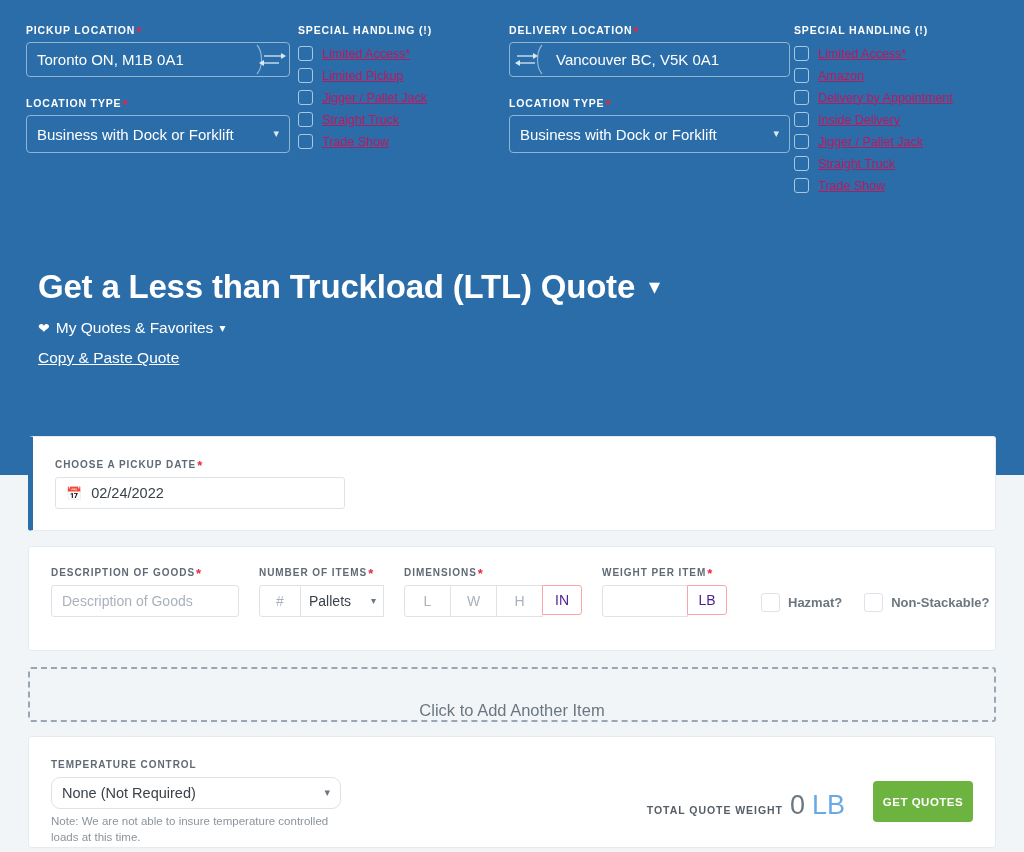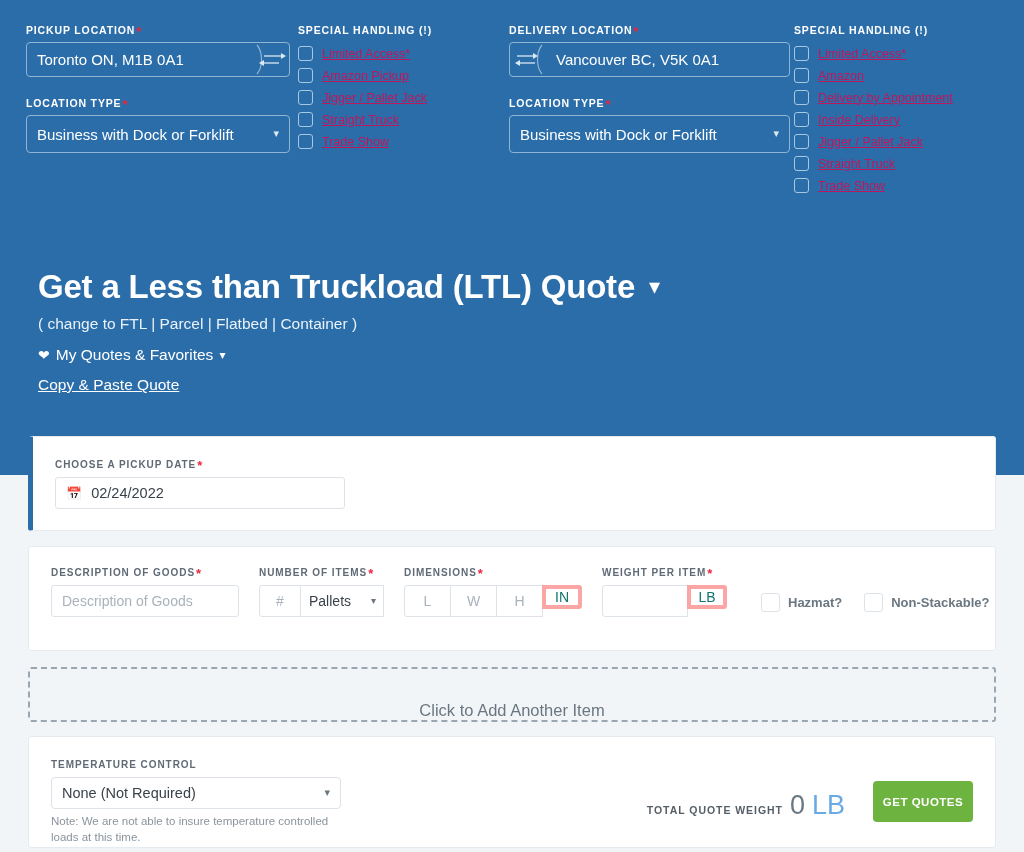--- a/index.html
+++ b/index.html
@@ -243,42 +243,42 @@
     cursor: pointer;
   }
   .unit-sel-wrap { position: relative; display: inline-block; }
   .unit-caret {
     position: absolute; right: 8px; top: 50%; transform: translateY(-55%);
     font-size: 10px; color: #6b7780; pointer-events: none;
   }
 
   .dim-in { width: 47px; text-align: center; padding: 0 4px; }
   .suffix {
-    height: 24px; width: 40px;
-    border: 4px solid #fca5a5;
+    height: 30px; width: 40px;
+    border: 1px solid #fca5a5;
     background: #fff;
     display: flex; align-items: center; justify-content: center;
-    font-size: 14px; color: #0f766e;
+    font-size: 14px; color: #4c1d95;
   }
   .wt-in { width: 86px; }
 
   .chk2 { display: flex; align-items: center; margin-left: 14px; margin-bottom: 5px; cursor: pointer; font-weight: bold; }
   .chk2-box {
     width: 19px; height: 19px;
     border: 1px solid #dde3e9; border-radius: 3px;
     background: #fff; flex: 0 0 19px; margin-right: 8px;
   }
   .chk2-lbl { font-size: 13px; color: #6b7780; white-space: nowrap; }
 
   .add-txt { font-size: 16.5px; color: #6b7780; }
 
   
   .temp-sel {
     width: 290px; height: 32px;
-    border: 1px solid #dde3e9; border-radius: 4px;
+    border: 1px solid #dde3e9; border-radius: 9px;
     background: #fff;
     font-size: 14.5px; color: #3a4249;
     font-family: "Liberation Sans", sans-serif;
     padding: 0 26px 0 10px;
     outline: none; appearance: none; -webkit-appearance: none;
     cursor: pointer;
   }
   .temp-note {
     margin-top: 5px;
     font-size: 11.5px;
@@ -344,21 +344,21 @@
 
   <div class="col-spec">
     <div class="spec-title">SPECIAL HANDLING (!)</div>
     <div>
       <div class="chk-row">
         <span class="chk-box"></span>
         <span class="chk-lbl">Limited Access*</span>
       </div>
       <div class="chk-row">
         <span class="chk-box"></span>
-        <span class="chk-lbl">Amazon Pickup</span>
+        <span class="chk-lbl">Limited Pickup</span>
       </div>
       <div class="chk-row">
         <span class="chk-box"></span>
         <span class="chk-lbl">Jigger / Pallet Jack</span>
       </div>
       <div class="chk-row">
         <span class="chk-box"></span>
         <span class="chk-lbl">Straight Truck</span>
       </div>
       <div class="chk-row">
@@ -425,23 +425,20 @@
       </div>
     </div>
   </div>
 </div>
 
 <div class="hero-head">
   <div class="h1">
     <span>Get a Less than Truckload (LTL) Quote</span>
     <span class="chev">▾</span>
   </div>
-  <div class="sub-modes">
-    <span>( change to </span><a>FTL</a><span> | </span><a>Parcel</a><span> | </span><a>Flatbed</a><span> | </span><a>Container</a><span> )</span>
-  </div>
   <div class="fav-row">
     <span class="heart">❤</span>
     <span>My Quotes &amp; Favorites</span>
     <span class="chev">▾</span>
   </div>
   <span class="cp-quote">Copy &amp; Paste Quote</span>
 </div>
 
 <div class="card card-date">
   <div class="card-pad">

